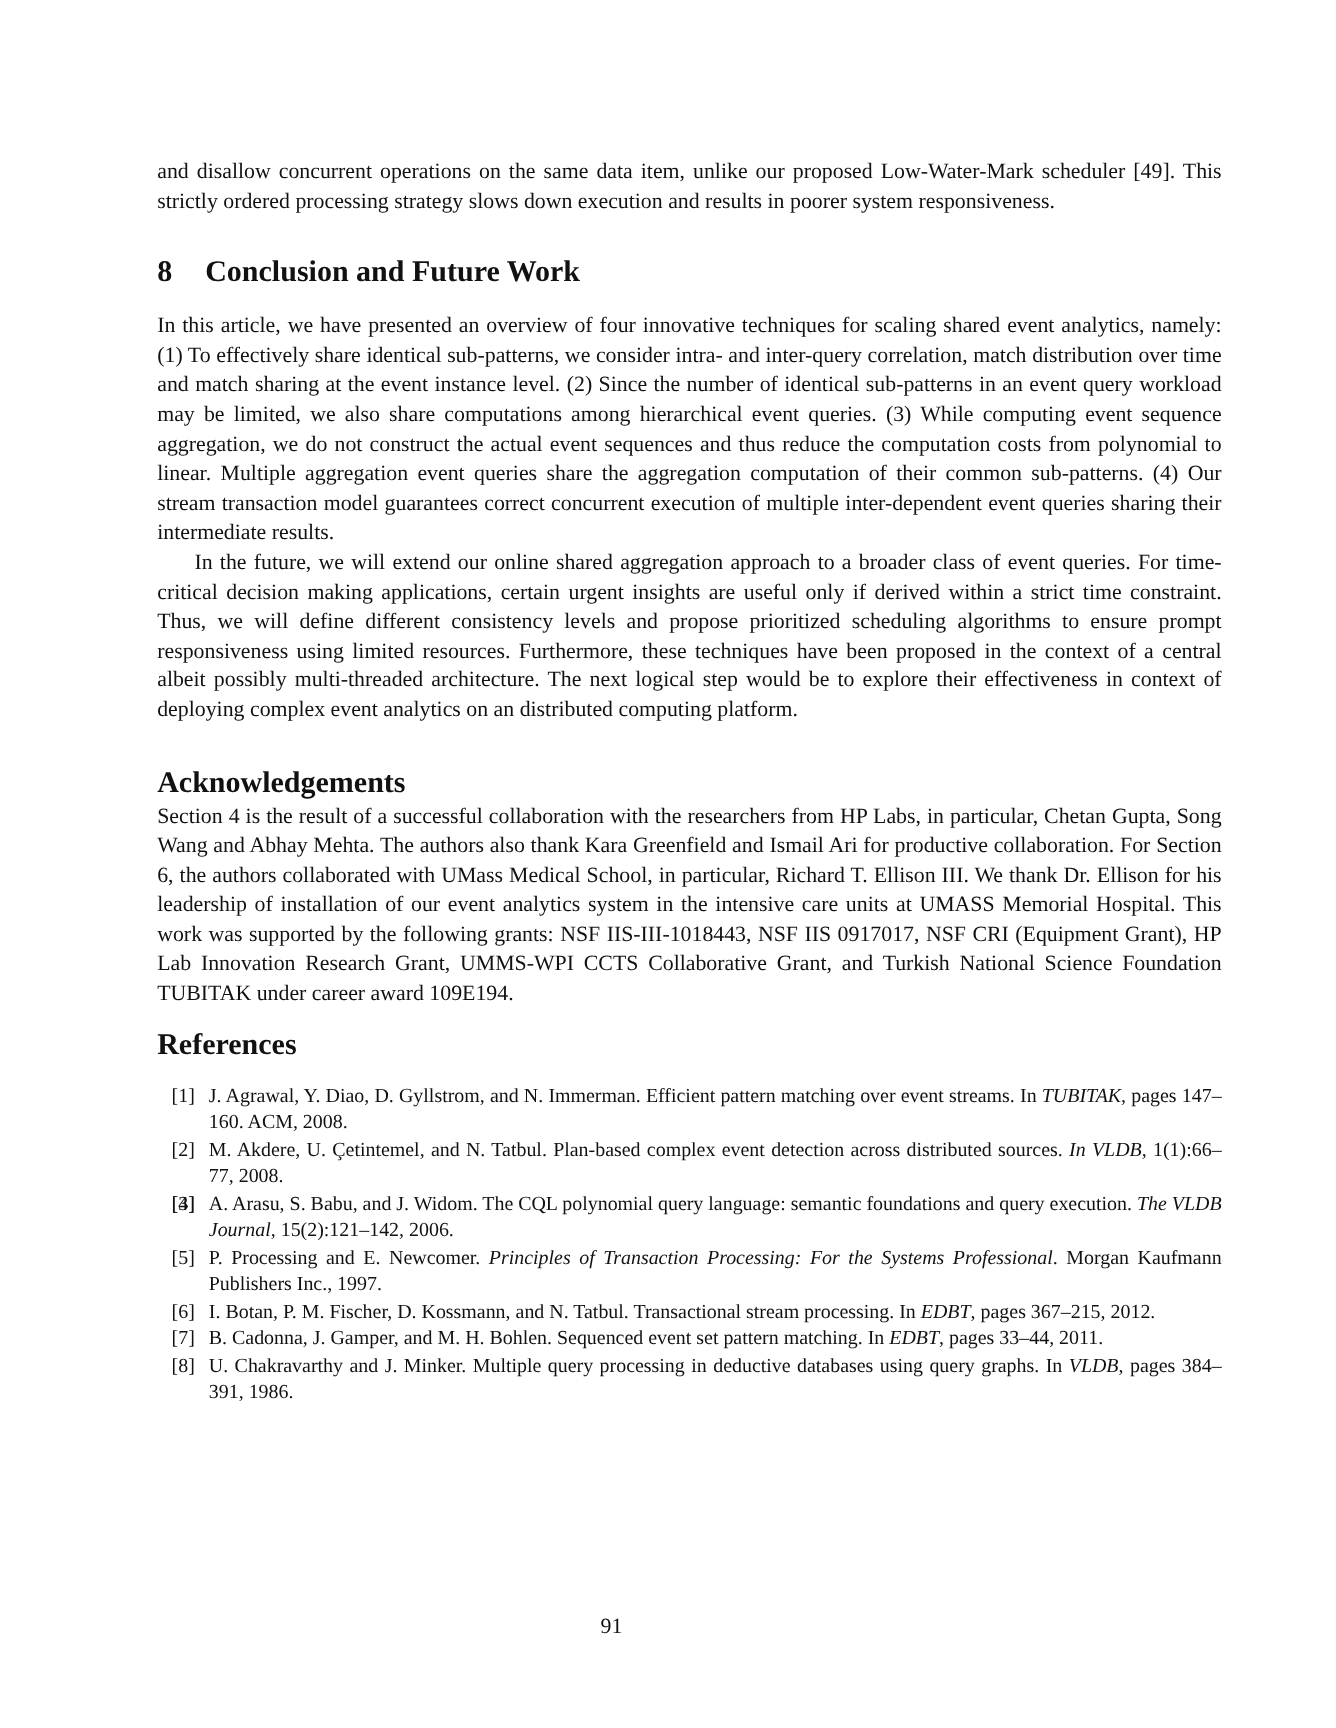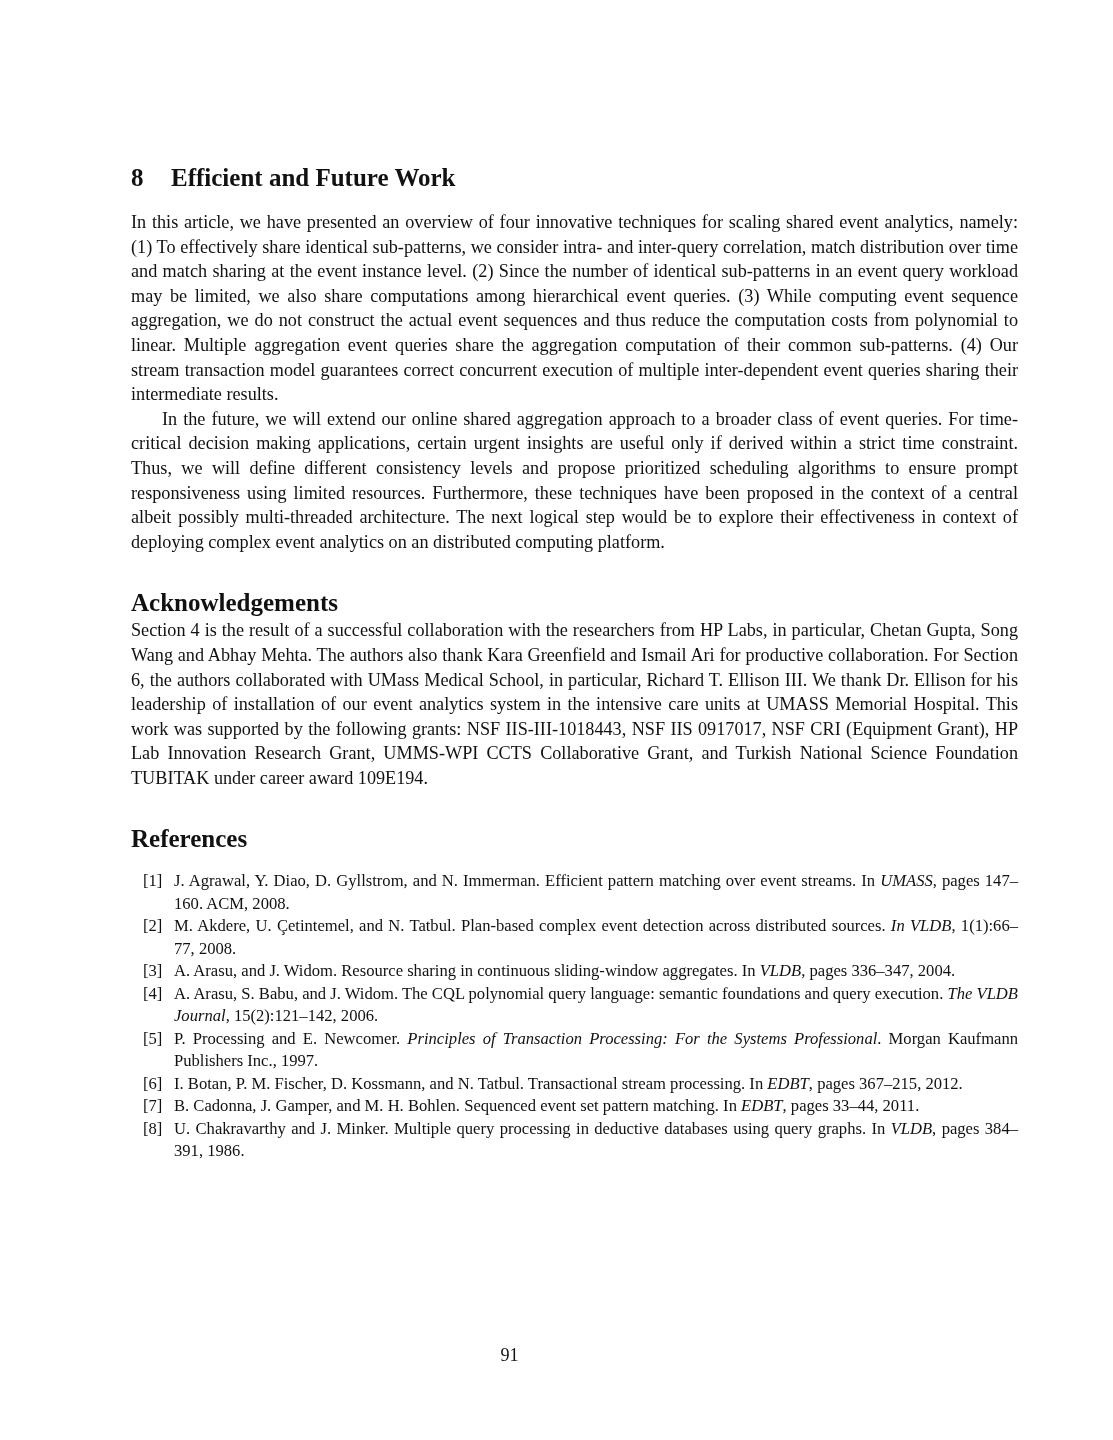--- a/index.html
+++ b/index.html
@@ -11,44 +11,45 @@
   .page { position: absolute; left: 131px; top: 130px; width: 887px; }
   p { margin: 0; font-size: 18.2px; line-height: 24.6px; text-align: justify; }
   .indent { text-indent: 31px; }
   h2 {
     margin: 0; font-size: 25px; font-weight: bold; line-height: 30px;
   }
   .sec-num { display: inline-block; width: 40px; }
   #p-intro { }
   #h-conclusion { margin-top: 33px; margin-bottom: 17px; }
   #h-ack { margin-top: 34px; }
-  #h-refs { margin-top: 34px; margin-bottom: 16px; font-family: Liberation Serif, serif; }
+  #h-refs { margin-top: 16px; margin-bottom: 16px; font-family: Liberation Serif, serif; }
   .refs { list-style: none; margin: 0; padding: 0; }
   .ref { position: relative; padding-left: 43px; font-size: 16.6px; line-height: 22.5px; text-align: justify; }
   .ref .ref-num { position: absolute; left: 12px; top: 0; }
   .ref-text i, .ref-text em { font-style: italic; }
   .page-number { position: absolute; top: 1345px; left: 0; width: 1019px; text-align: center; font-size: 18.2px; }
 </style>
 </head>
 <body>
 
 <div class="page">
+  <p id="p-intro">and disallow concurrent operations on the same data item, unlike our proposed Low-Water-Mark scheduler [49]. This strictly ordered processing strategy slows down execution and results in poorer system responsiveness.</p>
 
-  <h2 id="h-conclusion"><span class="sec-num">8</span><span>Efficient and Future Work</span></h2>
+  <h2 id="h-conclusion"><span class="sec-num">8</span><span>Conclusion and Future Work</span></h2>
   <p>In this article, we have presented an overview of four innovative techniques for scaling shared event analytics, namely: (1) To effectively share identical sub-patterns, we consider intra- and inter-query correlation, match distribution over time and match sharing at the event instance level. (2) Since the number of identical sub-patterns in an event query workload may be limited, we also share computations among hierarchical event queries. (3) While computing event sequence aggregation, we do not construct the actual event sequences and thus reduce the computation costs from polynomial to linear. Multiple aggregation event queries share the aggregation computation of their common sub-patterns. (4) Our stream transaction model guarantees correct concurrent execution of multiple inter-dependent event queries sharing their intermediate results.</p>
   <p class="indent">In the future, we will extend our online shared aggregation approach to a broader class of event queries. For time-critical decision making applications, certain urgent insights are useful only if derived within a strict time constraint. Thus, we will define different consistency levels and propose prioritized scheduling algorithms to ensure prompt responsiveness using limited resources. Furthermore, these techniques have been proposed in the context of a central albeit possibly multi-threaded architecture. The next logical step would be to explore their effectiveness in context of deploying complex event analytics on an distributed computing platform.</p>
 
   <h2 id="h-ack">Acknowledgements</h2>
   <p>Section 4 is the result of a successful collaboration with the researchers from HP Labs, in particular, Chetan Gupta, Song Wang and Abhay Mehta. The authors also thank Kara Greenfield and Ismail Ari for productive collaboration. For Section 6, the authors collaborated with UMass Medical School, in particular, Richard T. Ellison III. We thank Dr. Ellison for his leadership of installation of our event analytics system in the intensive care units at UMASS Memorial Hospital. This work was supported by the following grants: NSF IIS-III-1018443, NSF IIS 0917017, NSF CRI (Equipment Grant), HP Lab Innovation Research Grant, UMMS-WPI CCTS Collaborative Grant, and Turkish National Science Foundation TUBITAK under career award 109E194.</p>
 
   <h2 id="h-refs">References</h2>
   <ul class="refs">
-    <li class="ref"><span class="ref-num">[1]</span><span class="ref-text"><span>J. Agrawal, Y. Diao, D. Gyllstrom, and N. Immerman. Efficient pattern matching over event streams. In </span><i>UMASS</i><span>, pages 147–160. ACM, 2008.</span></span></li>
+    <li class="ref"><span class="ref-num">[1]</span><span class="ref-text"><span>J. Agrawal, Y. Diao, D. Gyllstrom, and N. Immerman. Efficient pattern matching over event streams. In </span><i>TUBITAK</i><span>, pages 147–160. ACM, 2008.</span></span></li>
     <li class="ref"><span class="ref-num">[2]</span><span class="ref-text"><span>M. Akdere, U. Çetintemel, and N. Tatbul. Plan-based complex event detection across distributed sources. </span><i>In VLDB</i><span>, 1(1):66–77, 2008.</span></span></li>
-    <li class="ref"><span class="ref-num">[3]</span><span class="ref-text"><span>A. Arasu, and J. Widom. Resource sharing in continuous sliding-window aggregates. In </span><i>VLDB</i><span>, pages 336–347, 2004.</span></span></li>
+    <li class="ref"><span class="ref-num">[3]</span></li>
     <li class="ref"><span class="ref-num">[4]</span><span class="ref-text"><span>A. Arasu, S. Babu, and J. Widom. The CQL polynomial query language: semantic foundations and query execution. </span><i>The VLDB Journal</i><span>, 15(2):121–142, 2006.</span></span></li>
     <li class="ref"><span class="ref-num">[5]</span><span class="ref-text"><span>P. Processing and E. Newcomer. </span><i>Principles of Transaction Processing: For the Systems Professional</i><span>. Morgan Kaufmann Publishers Inc., 1997.</span></span></li>
     <li class="ref"><span class="ref-num">[6]</span><span class="ref-text"><span>I. Botan, P. M. Fischer, D. Kossmann, and N. Tatbul. Transactional stream processing. In </span><i>EDBT</i><span>, pages 367–215, 2012.</span></span></li>
     <li class="ref"><span class="ref-num">[7]</span><span class="ref-text"><span>B. Cadonna, J. Gamper, and M. H. Bohlen. Sequenced event set pattern matching. In </span><i>EDBT</i><span>, pages 33–44, 2011.</span></span></li>
     <li class="ref"><span class="ref-num">[8]</span><span class="ref-text"><span>U. Chakravarthy and J. Minker. Multiple query processing in deductive databases using query graphs. In </span><i>VLDB</i><span>, pages 384–391, 1986.</span></span></li>
   </ul>
 </div>
 
 <div class="page-number">91</div>
 

